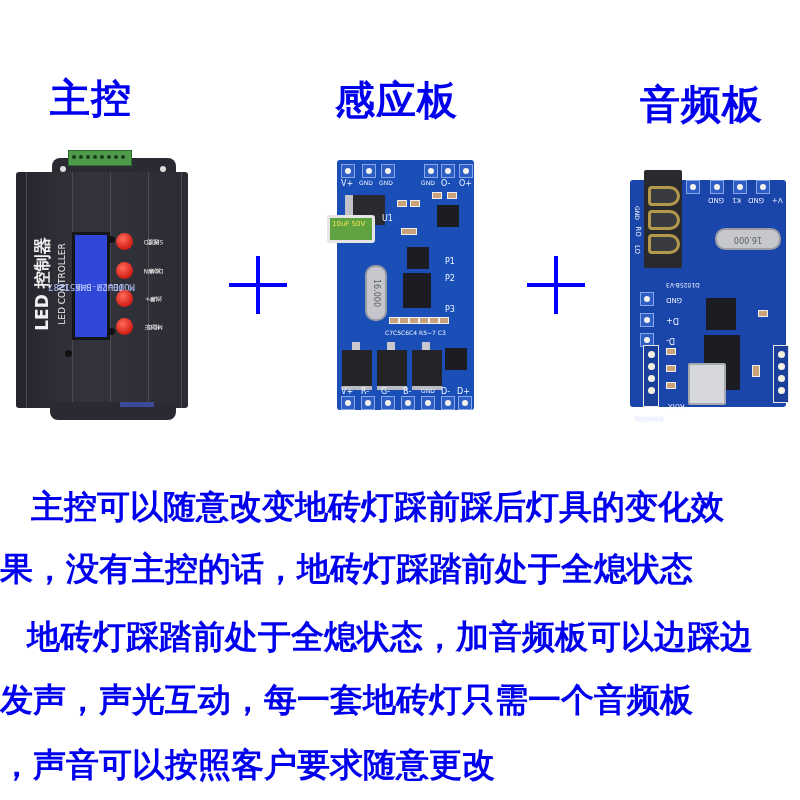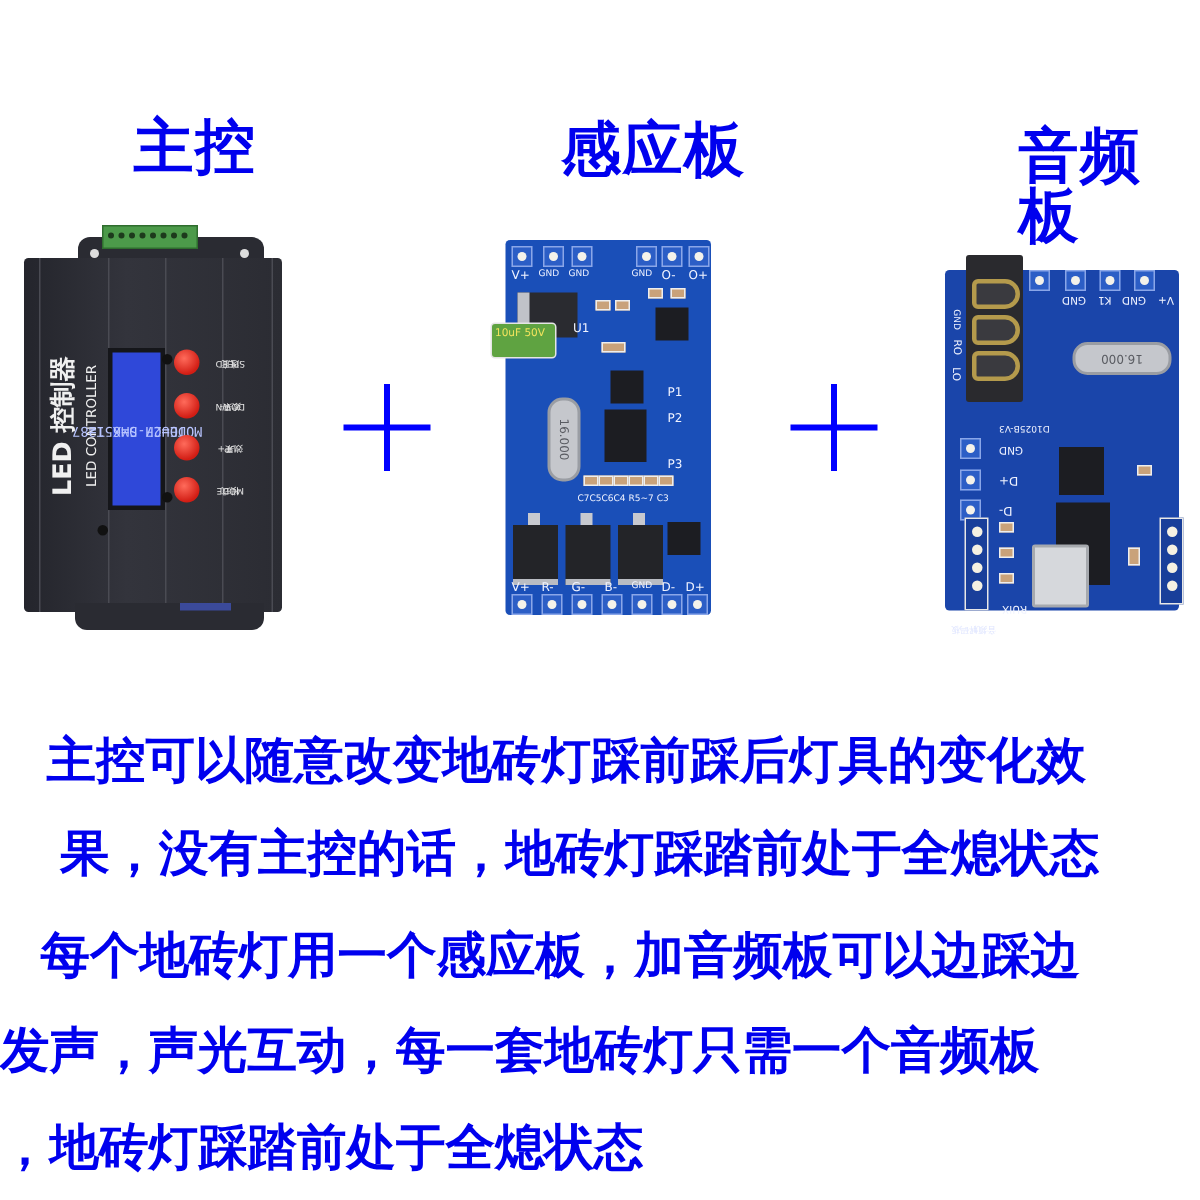--- a/index.html
+++ b/index.html
@@ -1,17 +1,17 @@
 <!DOCTYPE html>
 <html><head>
 <meta charset="utf-8">
 <style>
   html,body{margin:0;padding:0;background:#ffffff;}
   body{width:800px;height:800px;position:relative;overflow:hidden;font-family:"DejaVu Sans","Liberation Sans",sans-serif;}
-  .title{position:absolute;color:#0000ee;font-size:40px;font-weight:bold;letter-spacing:1px;line-height:1;margin-left:39px;}
+  .title{position:absolute;color:#0000ee;font-size:40px;font-weight:bold;letter-spacing:1px;line-height:1;}
   .plus{position:absolute;width:58px;height:58px;}
   .plus:before{content:"";position:absolute;left:0;top:27px;width:58px;height:4px;background:#0000ff;}
   .plus:after{content:"";position:absolute;left:27px;top:0;width:4px;height:58px;background:#0000ff;}
   .para{position:absolute;color:#0000ee;font-size:33px;font-weight:bold;white-space:nowrap;line-height:1;}
 
   
   .ctrl{position:absolute;left:10px;top:150px;width:180px;height:272px;}
   .ctrl .tab-top{position:absolute;left:42px;top:8px;width:124px;height:20px;background:#2a2b32;border-radius:8px 8px 0 0;}
   .ctrl .term{position:absolute;left:58px;top:0;width:62px;height:14px;background:#4c9a4a;border:1px solid #2f6d2e;}
   .ctrl .term i{position:absolute;top:4px;width:4px;height:4px;border-radius:50%;background:#1d3a1c;}
@@ -34,21 +34,21 @@
   
   .sens{position:absolute;left:337px;top:160px;width:137px;height:250px;background:#1a4fb8;border-radius:3px;}
   .pad{position:absolute;width:12px;height:12px;background:#2c5ec6;border:1px solid #8aa6e8;}
   .pad:after{content:"";position:absolute;left:3px;top:3px;width:6px;height:6px;border-radius:50%;background:#f4f2ea;}
   .silk{position:absolute;color:#f0f3ff;font-size:8px;line-height:1;white-space:nowrap;}
   .chip{position:absolute;background:#1c1d22;}
   .mosfet{position:absolute;width:30px;height:36px;background:#232428;border-bottom:4px solid #b9bcc3;}
   .mosfet:before{content:"";position:absolute;left:10px;top:-8px;width:8px;height:8px;background:#c7c9cf;}
   .crystal{position:absolute;background:#c5c7cc;border-radius:10px;border:2px solid #9a9da3;}
   .crystal span{position:absolute;left:50%;top:50%;transform:translate(-50%,-50%) rotate(90deg);font-size:8px;color:#5a5c62;white-space:nowrap;}
-  .cap{position:absolute;left:-10px;top:55px;width:42px;height:22px;background:#5fa341;border-radius:3px;border:1px solid #e5e5e5;}
+  .cap{position:absolute;left:-10px;top:55px;width:42px;height:22px;background:#5fa341;border-radius:3px;border:3px solid #e5e5e5;}
   .cap span{position:absolute;left:2px;top:2px;font-size:7px;color:#f1e35d;line-height:8px;}
   .smd{position:absolute;width:8px;height:5px;background:#c9a27a;border:1px solid #eee;}
 
   
   .aud{position:absolute;left:630px;top:180px;width:156px;height:227px;background:#1a45aa;border-radius:3px;}
   .jack{position:absolute;left:14px;top:-10px;width:38px;height:98px;background:#2a2a2e;border-radius:2px;}
   .jack i{position:absolute;left:4px;width:26px;height:14px;border:3px solid #b49a4c;border-radius:4px 10px 10px 4px;background:#3a3a3f;}
   .usb{position:absolute;left:58px;top:183px;width:34px;height:38px;background:#d6d8dc;border:2px solid #a6a9ae;border-radius:2px;}
   .hdr{position:absolute;width:14px;border:1px solid #e8e8e8;background:#193f9a;}
   .hdr i{display:block;width:7px;height:7px;margin:5px auto;border-radius:50%;background:#f5f1e2;}
@@ -229,16 +229,16 @@
       <i></i>
       <i></i>
       <i></i>
     </div>
   <div class="silk" style="left:38px;top:222px;font-size:7px;transform:rotate(180deg)">RUIX</div>
   <div class="silk" style="left:4px;top:236px;font-size:6px;transform:rotate(180deg);color:#dfe5ff">音频解码板</div>
   <div class="usb"></div>
 </div>
 
 <div class="para" style="left:31px;top:490px;">主控可以随意改变地砖灯踩前踩后灯具的变化效</div>
-<div class="para" style="left:0;top:552px;margin-left:40px;">果，没有主控的话，地砖灯踩踏前处于全熄状态</div>
-<div class="para" style="left:27px;top:620px;">每个地砖灯用一个感应板，加音频板可以边踩边</div>
+<div class="para" style="left:0;top:552px;">果，没有主控的话，地砖灯踩踏前处于全熄状态</div>
+<div class="para" style="left:27px;top:620px;">地砖灯踩踏前处于全熄状态，加音频板可以边踩边</div>
 <div class="para" style="left:0;top:683px;">发声，声光互动，每一套地砖灯只需一个音频板</div>
-<div class="para" style="left:0;top:748px;">，地砖灯踩踏前处于全熄状态</div>
+<div class="para" style="left:0;top:748px;">，声音可以按照客户要求随意更改</div>
 
 </body></html>

